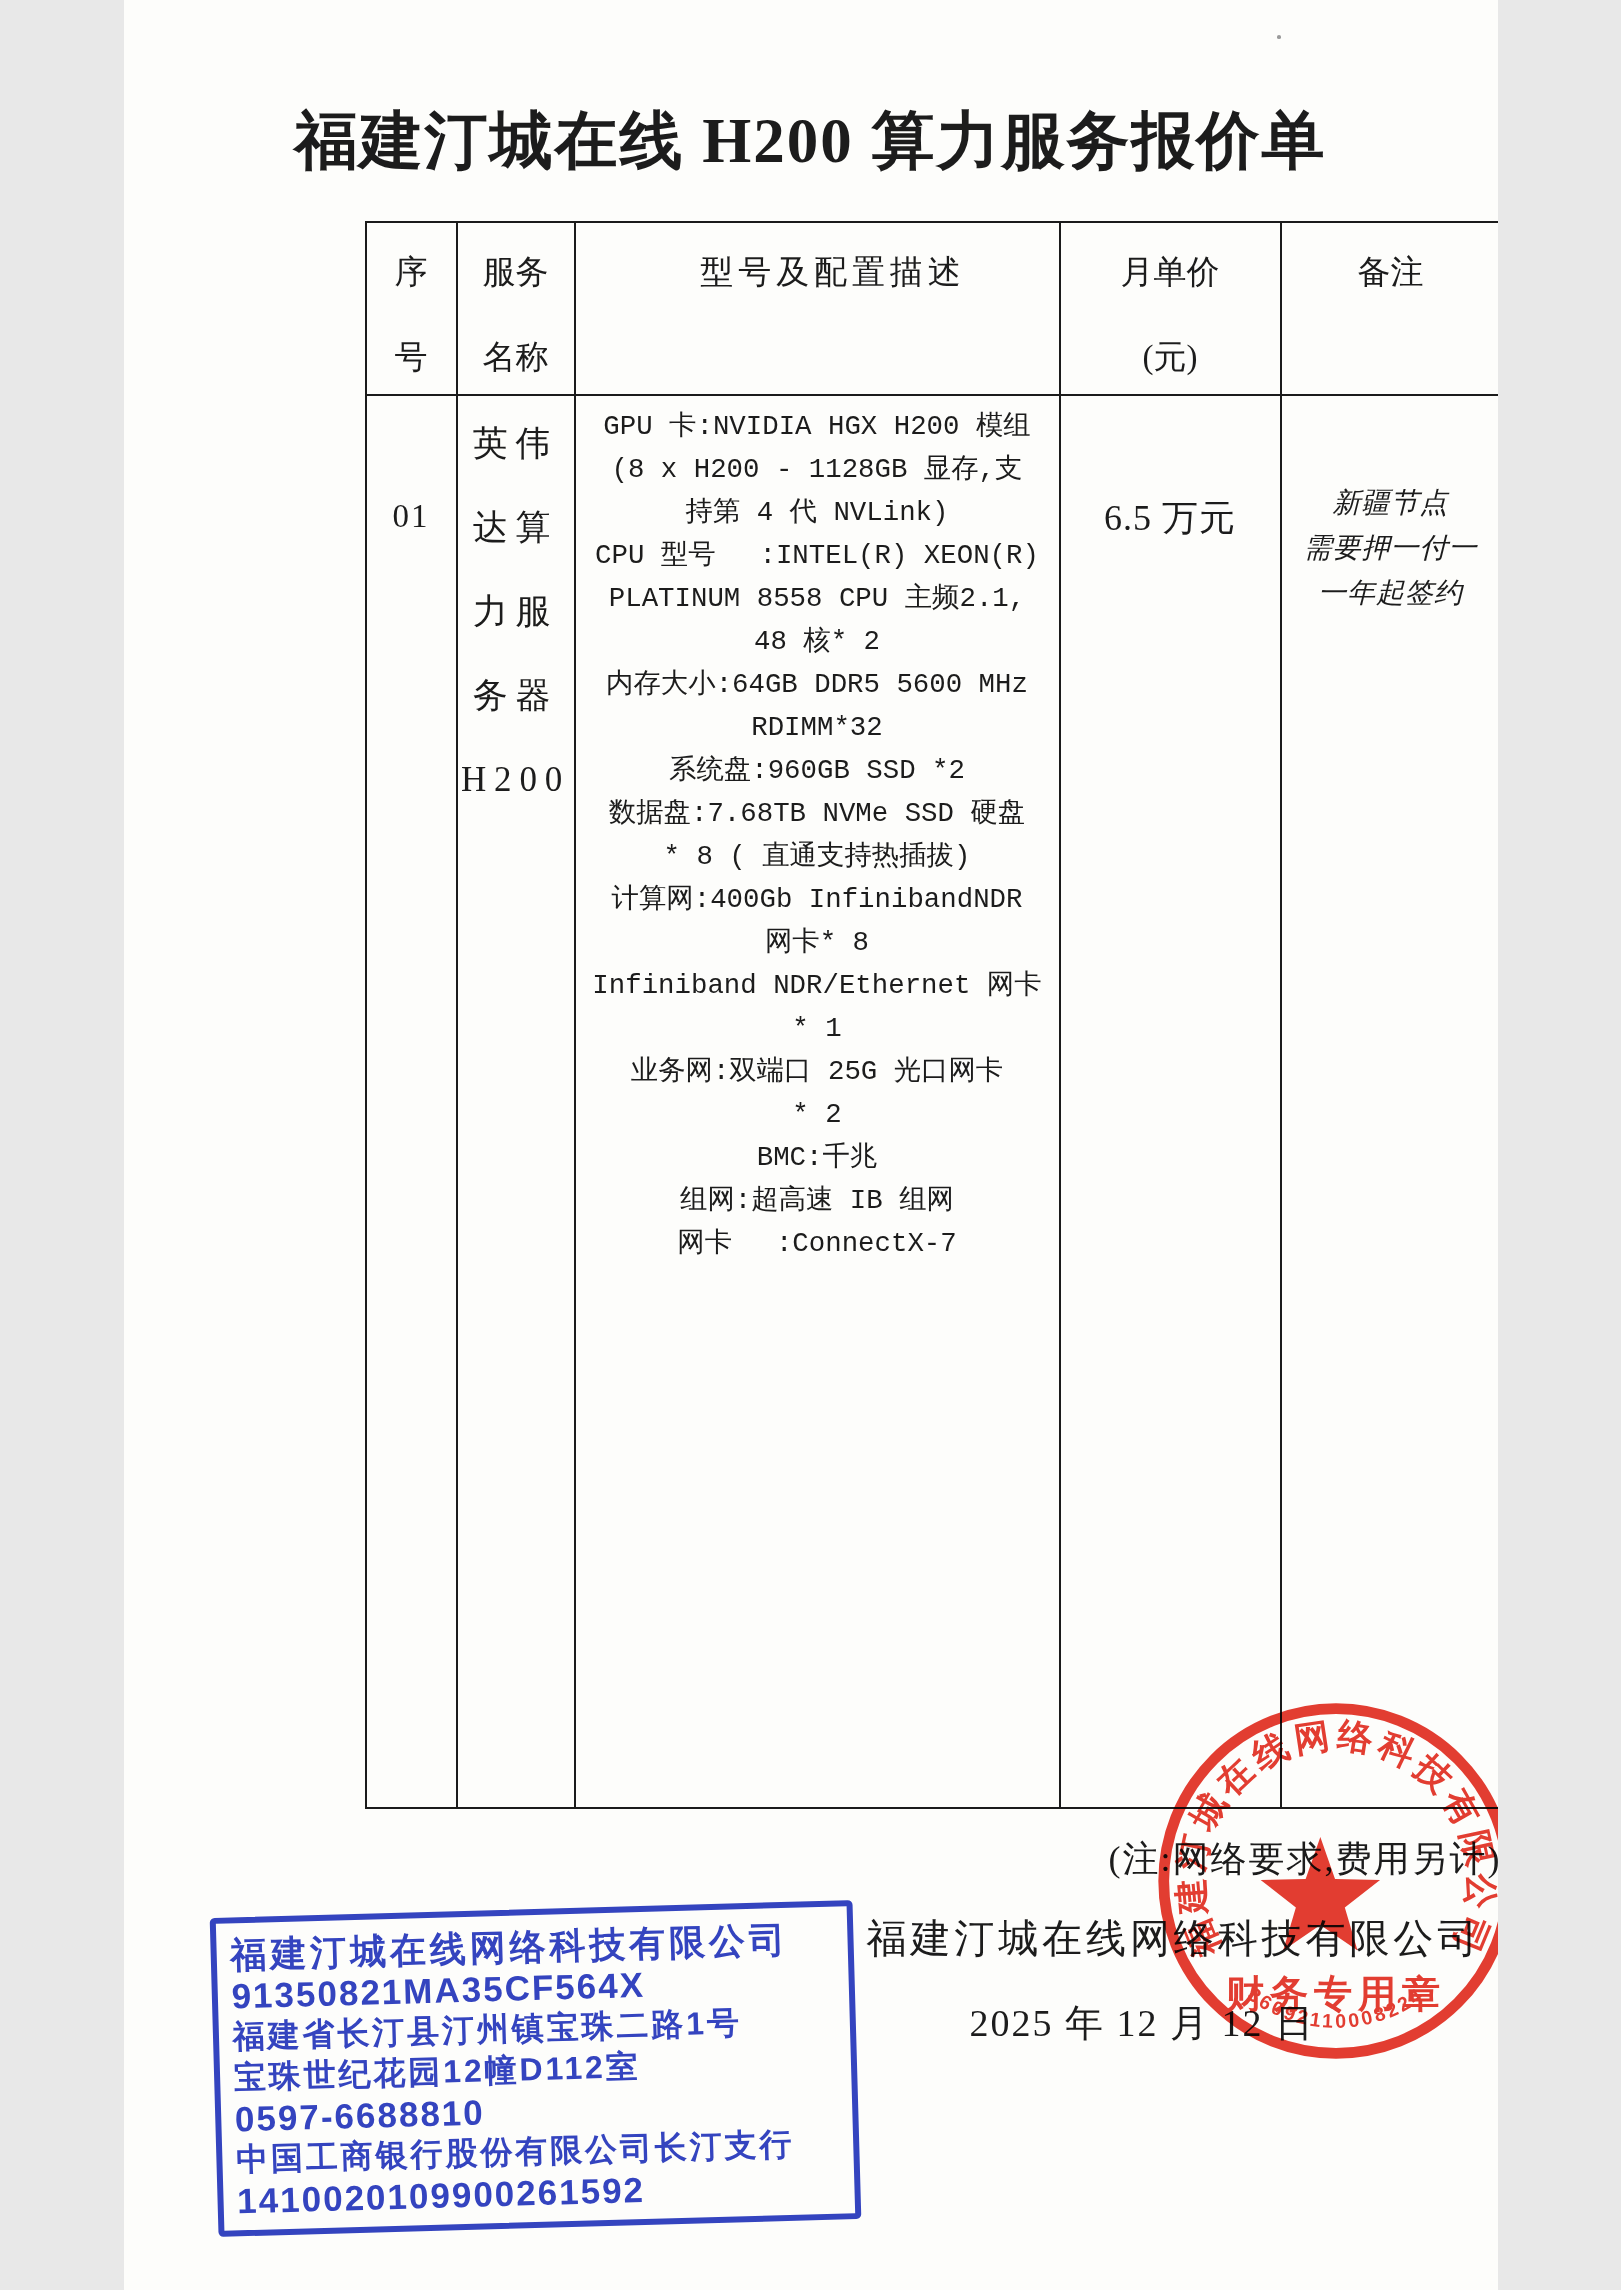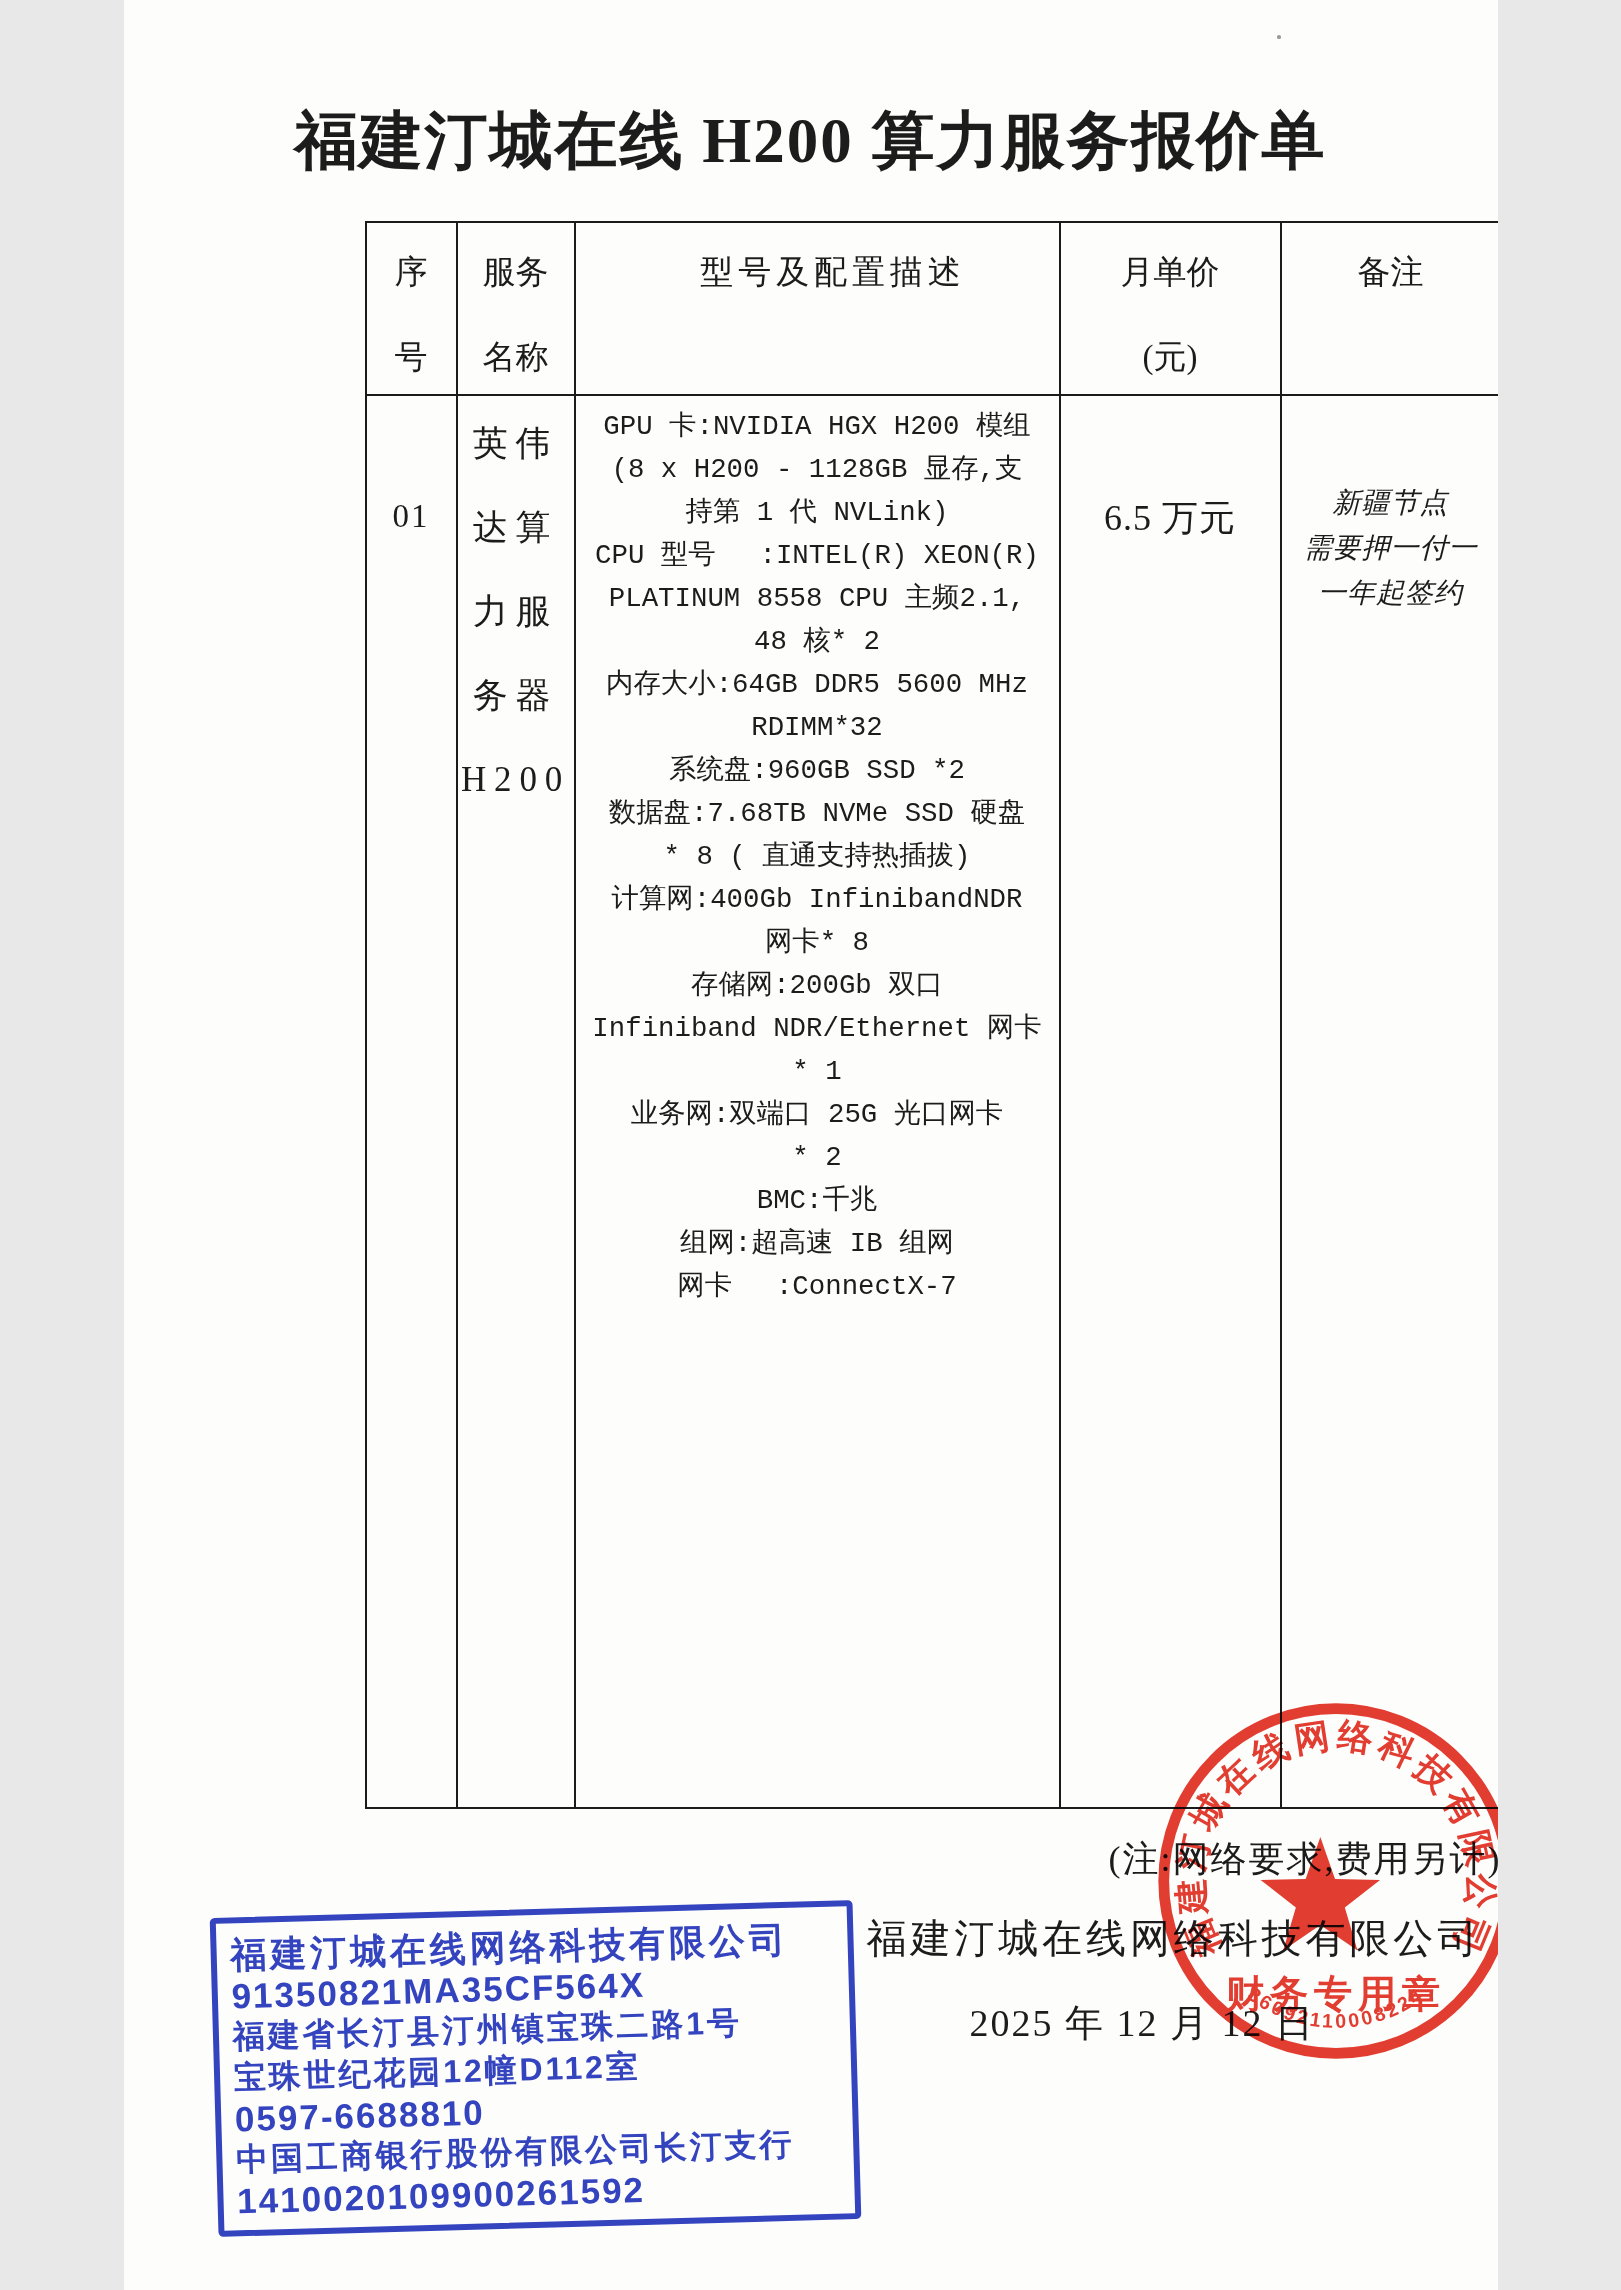--- a/index.html
+++ b/index.html
@@ -113,32 +113,31 @@
       <div class="svc-line">英伟</div>
       <div class="svc-line">达算</div>
       <div class="svc-line">力服</div>
       <div class="svc-line">务器</div>
       <div class="svc-line">H200</div>
     </div>
 
     <div class="cell td c3 bl">
       <div class="cfg-line">GPU 卡:NVIDIA HGX H200 模组</div>
       <div class="cfg-line">(8 x H200 - 1128GB 显存,支</div>
-      <div class="cfg-line">持第 1 代 NVLink)</div>
+      <div class="cfg-line">持第 4 代 NVLink)</div>
       <div class="cfg-line">CPU 型号　 :INTEL(R) XEON(R)</div>
       <div class="cfg-line">PLATINUM 8558 CPU 主频2.1,</div>
       <div class="cfg-line">48 核* 2</div>
       <div class="cfg-line">内存大小:64GB DDR5 5600 MHz</div>
       <div class="cfg-line">RDIMM*32</div>
       <div class="cfg-line">系统盘:960GB SSD *2</div>
       <div class="cfg-line">数据盘:7.68TB NVMe SSD 硬盘</div>
       <div class="cfg-line">* 8 ( 直通支持热插拔)</div>
       <div class="cfg-line">计算网:400Gb InfinibandNDR</div>
       <div class="cfg-line">网卡* 8</div>
-      <div class="cfg-line">存储网:200Gb 双口</div>
       <div class="cfg-line">Infiniband NDR/Ethernet 网卡</div>
       <div class="cfg-line">* 1</div>
       <div class="cfg-line">业务网:双端口 25G 光口网卡</div>
       <div class="cfg-line">* 2</div>
       <div class="cfg-line">BMC:千兆</div>
       <div class="cfg-line">组网:超高速 IB 组网</div>
       <div class="cfg-line">网卡　 :ConnectX-7</div>
     </div>
 
     <div class="cell td c4 bl">6.5 万元</div>

